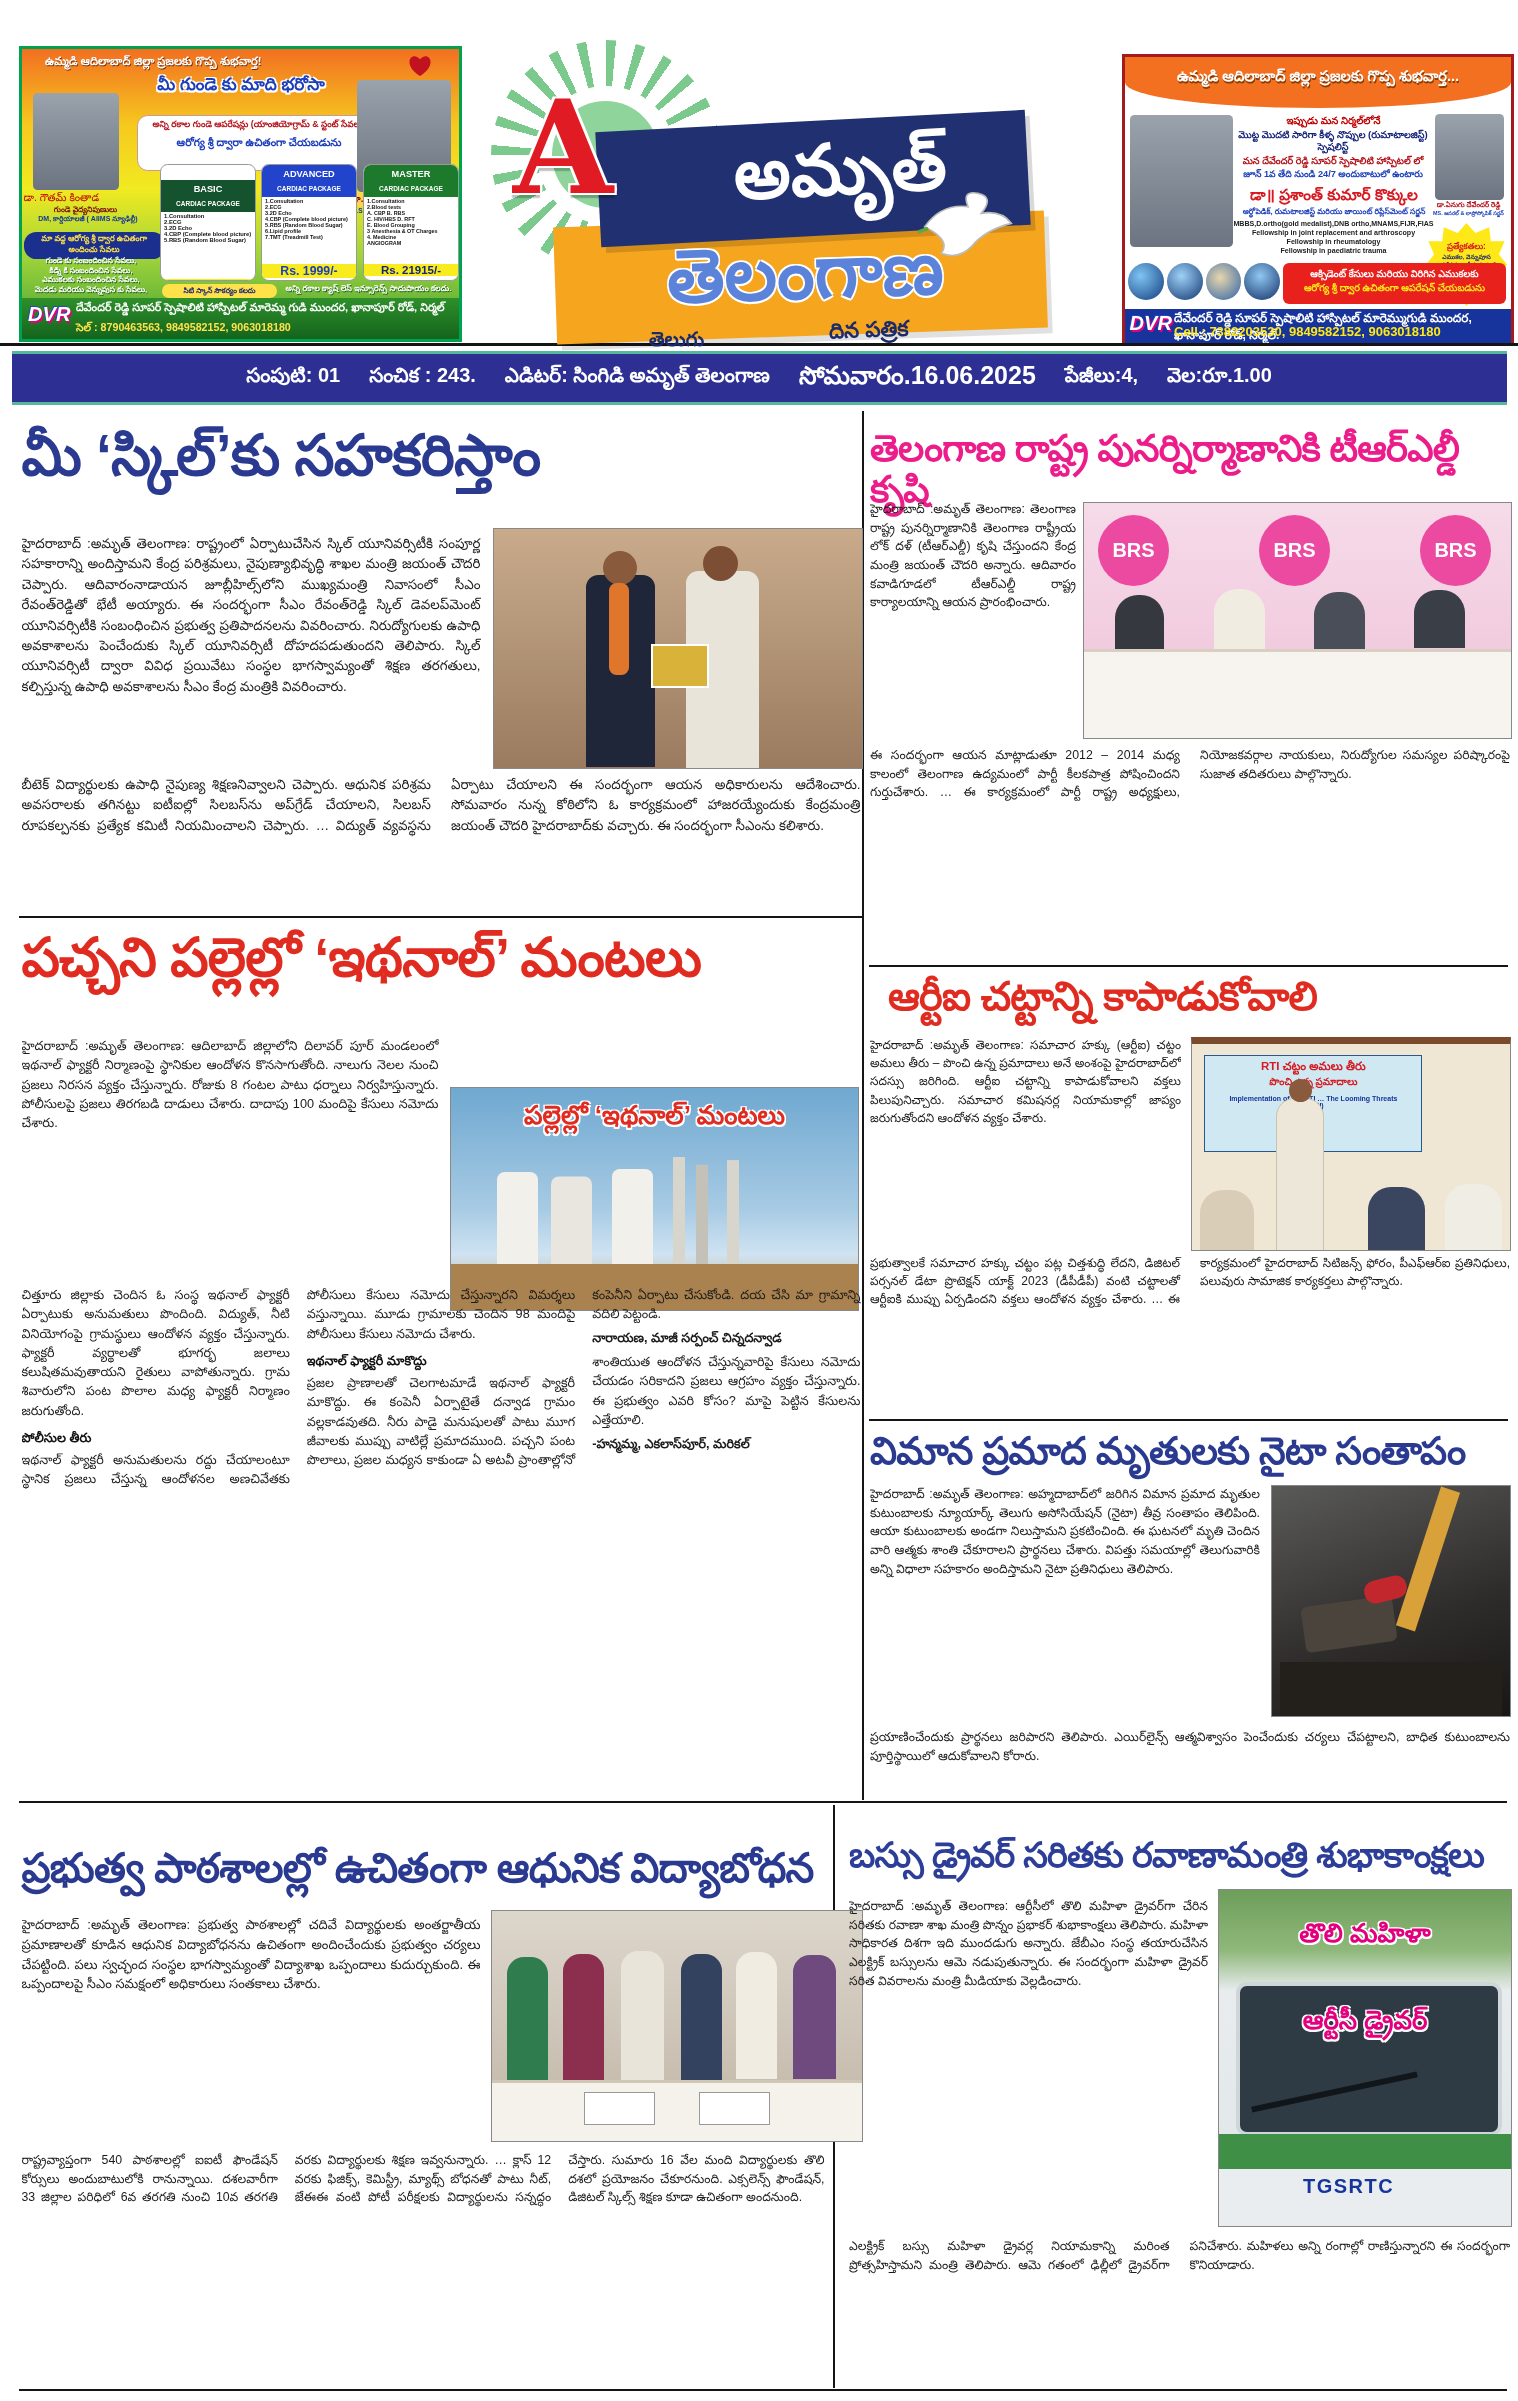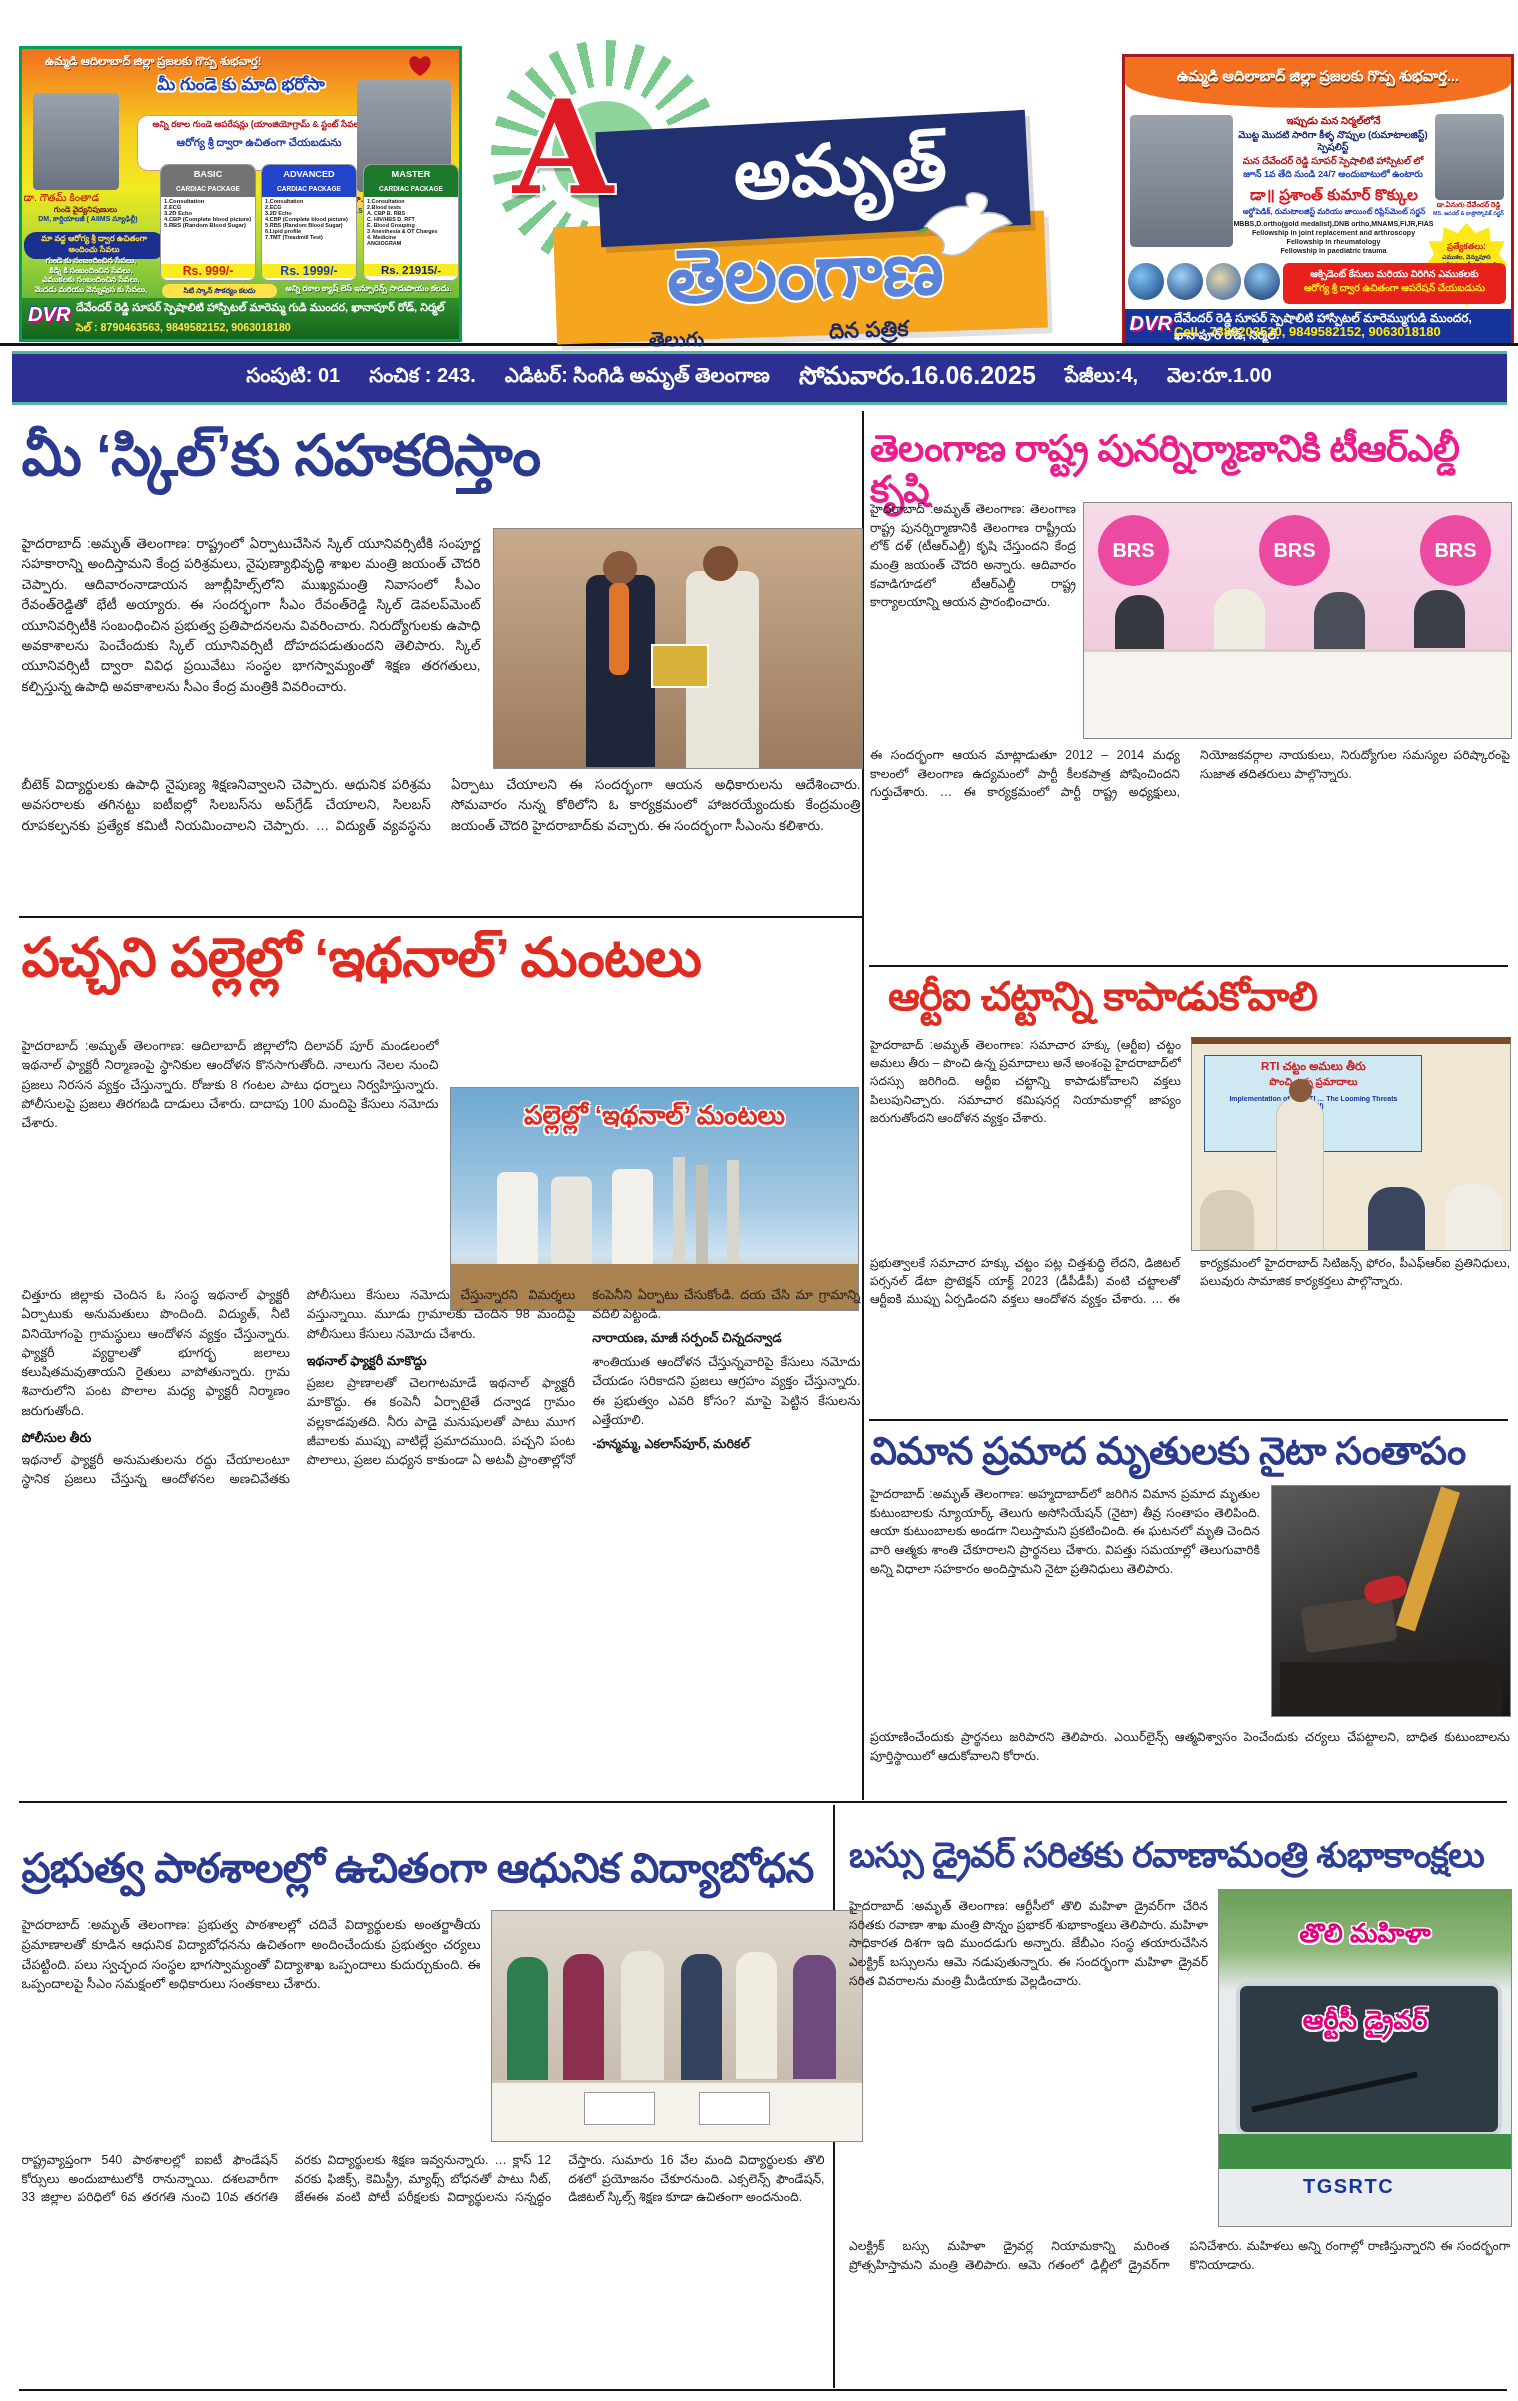--- a/index.html
+++ b/index.html
@@ -87,21 +87,21 @@
     <div class="abs" style="left:311px;top:144px;width:123px;text-align:center;font-size:9.6px;font-weight:800;color:#7a0c0c;background:#ffd34d;border-radius:4.6px;">డా.ఏనుగు దేవేందర్ రెడ్డి</div>
     <div class="abs" style="left:311px;top:158px;width:123px;text-align:center;font-size:6.5px;font-weight:700;color:#13399b;">M.S. జనరల్ &amp; లాప్రోస్కోపిక్ సర్జన్</div>
 
     <div class="abs" style="left:1.5px;top:183px;width:132px;background:#1b2f8f;border-radius:12.3px;padding:2.3px 4.6px;text-align:center;font-size:8px;font-weight:800;color:#ffe24a;">మా వద్ద ఆరోగ్య శ్రీ ద్వార ఉచితంగా అందించు సేవలు</div>
     <div class="abs pre" style="left:1.5px;top:207px;width:135px;text-align:center;font-size:7.7px;font-weight:800;color:#ffffff;text-shadow:0.8px 0.8px 0 #1c5c18;line-height:1.25;">గుండె కు సంబందించిన సేవలు,
 కిడ్ని కి సంబందించిన సేవలు,
 ఎముకలకు సంబందించిన సేవలు,
 మెదడు మరియు వెన్నుపుస కు సేవలు,</div>
 
     <div class="abs pkg-card" style="left:138px;top:115px;width:94px;height:115px;">
-      <div class="pkg-head" style="background:#737373;"><span style="font-size:9.2px;">BASIC</span><br>
+      <div class="pkg-head" style="background:#14532d;margin-top:15px;"><span style="font-size:9.2px;">BASIC</span><br>
         <span style="font-size:6.5px;">CARDIAC PACKAGE</span></div>
       <div class="pre" style="font-size:5.8px;font-weight:700;padding:1.5px 3.1px;height:64px;overflow:hidden;">1.Consultation
 2.ECG
 3.2D Echo
 4.CBP (Complete blood picture)
 5.RBS (Random Blood Sugar)</div>
       <div class="pkg-price" style="font-size:12.3px;color:#d71920;">Rs. 999/-</div>
     </div>
     <div class="abs pkg-card" style="left:239px;top:115px;width:94px;height:115px;">
       <div class="pkg-head" style="background:#2244cc;"><span style="font-size:9.2px;">ADVANCED</span><br>

